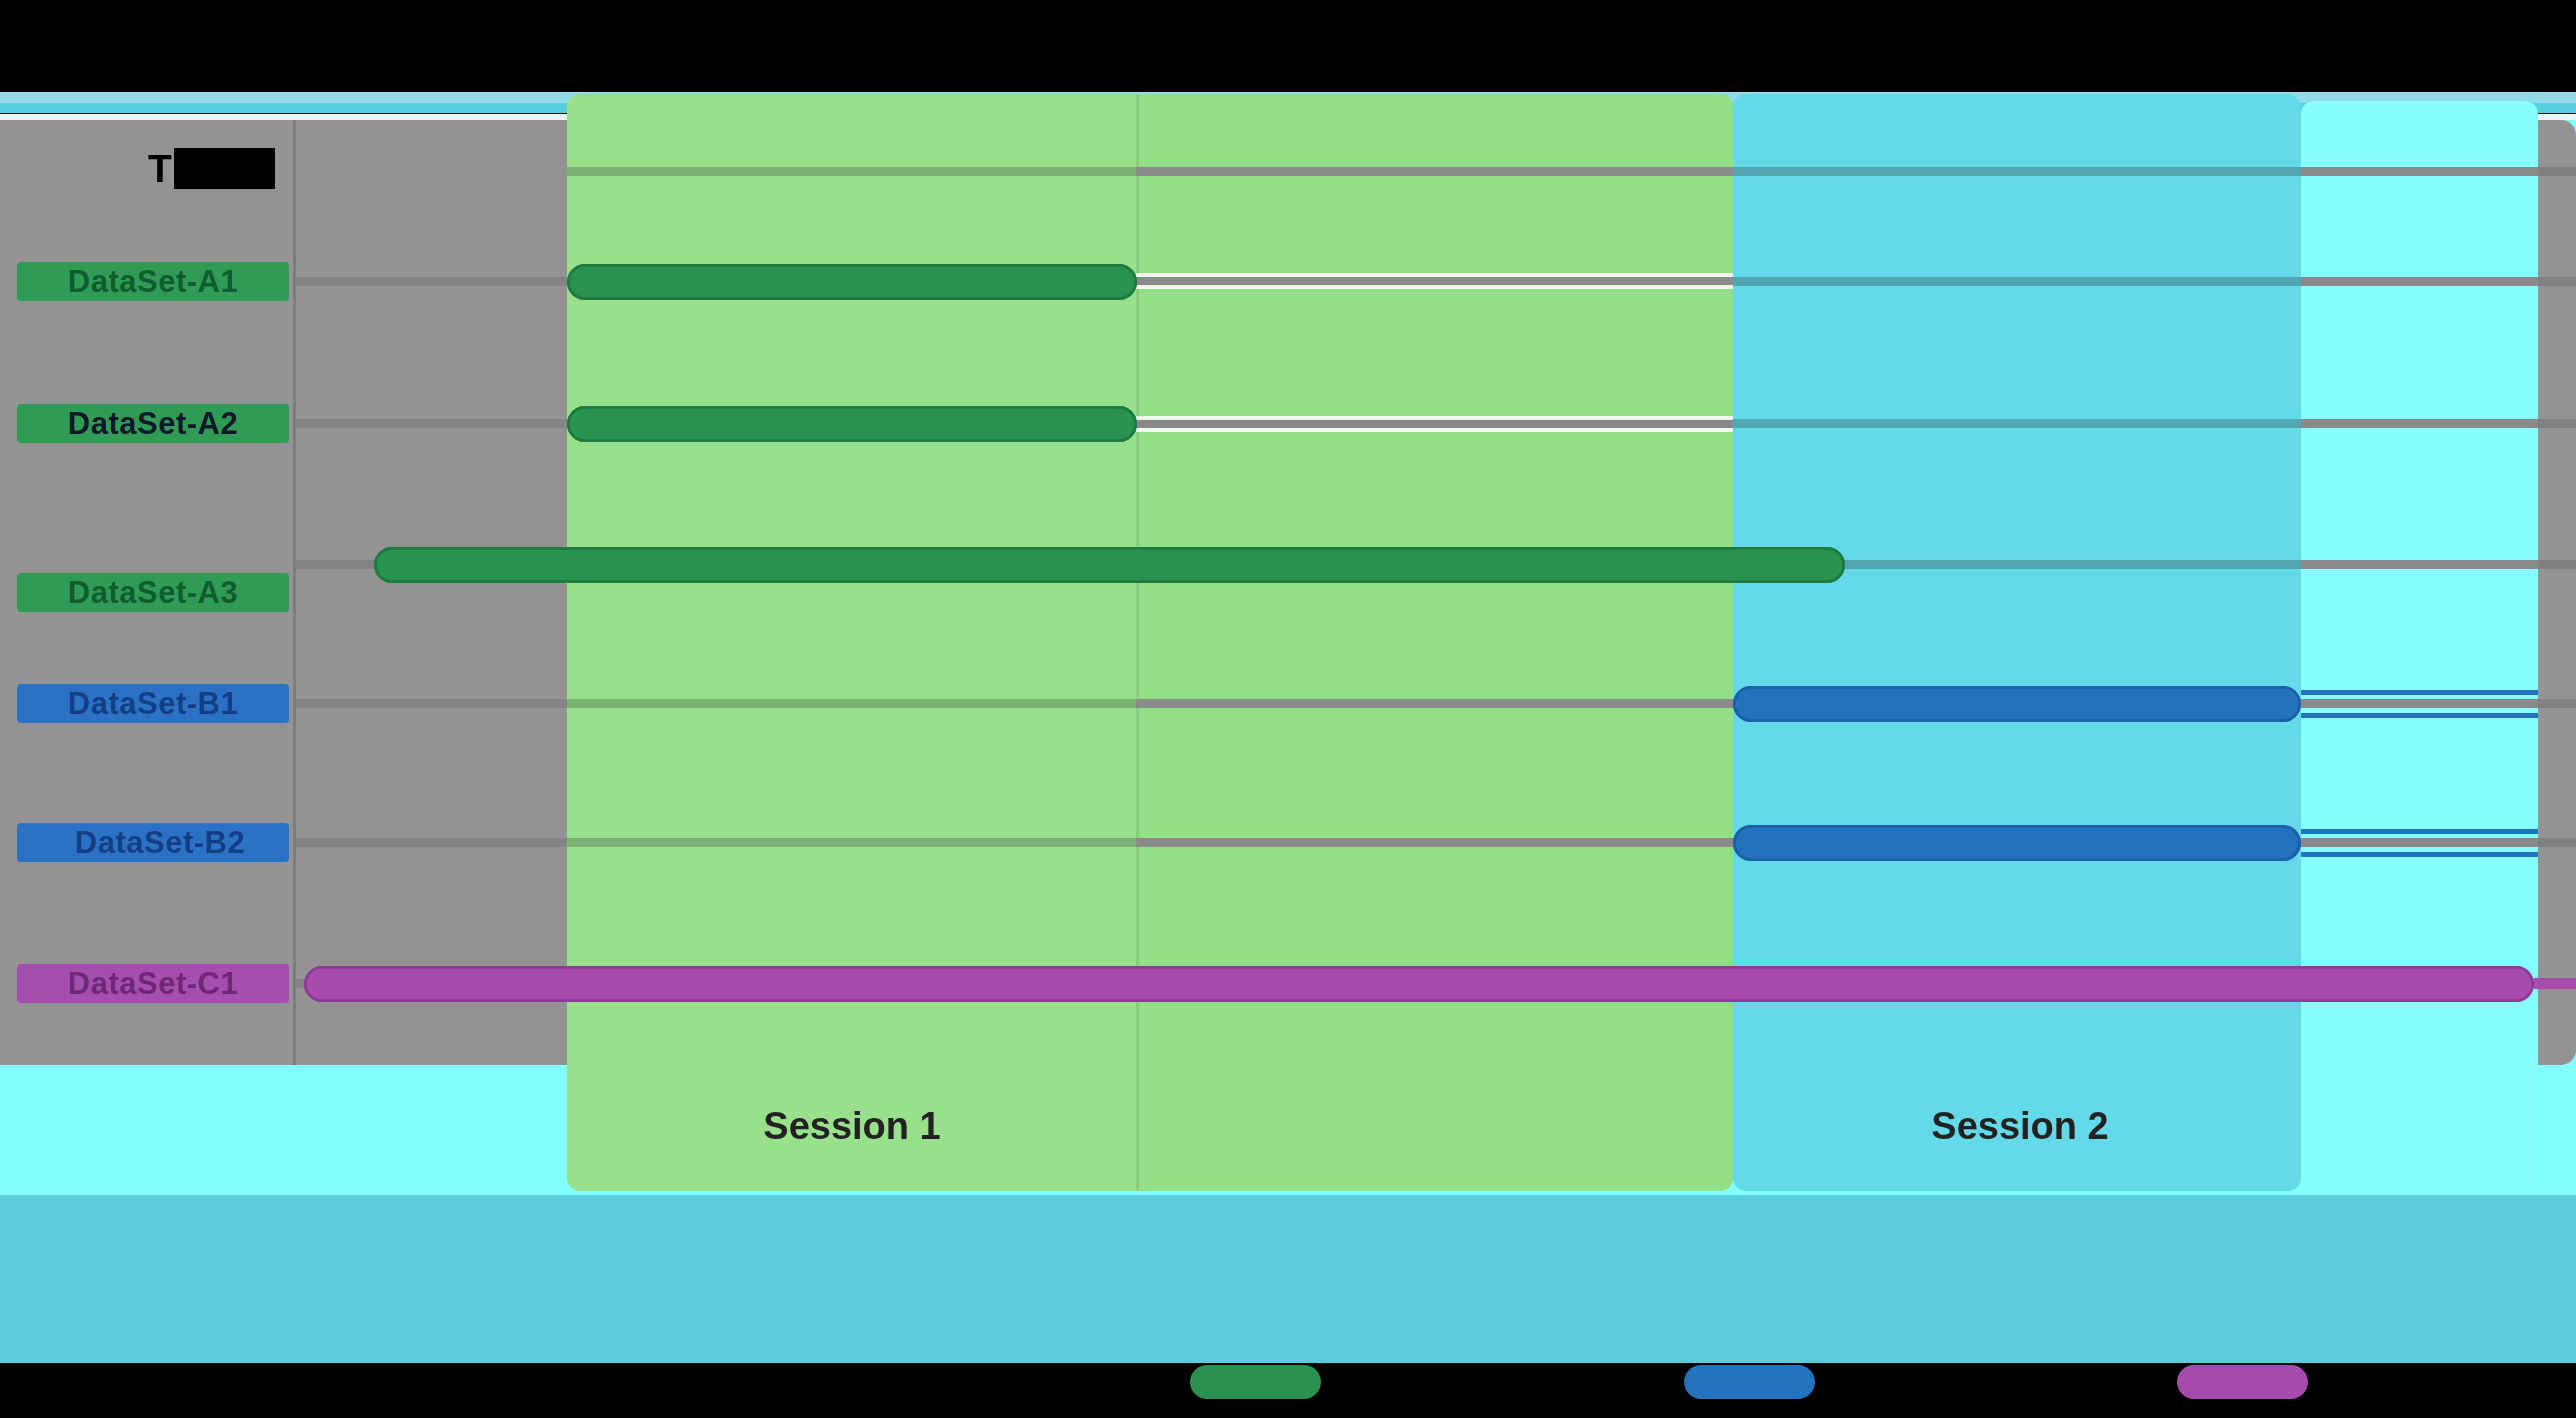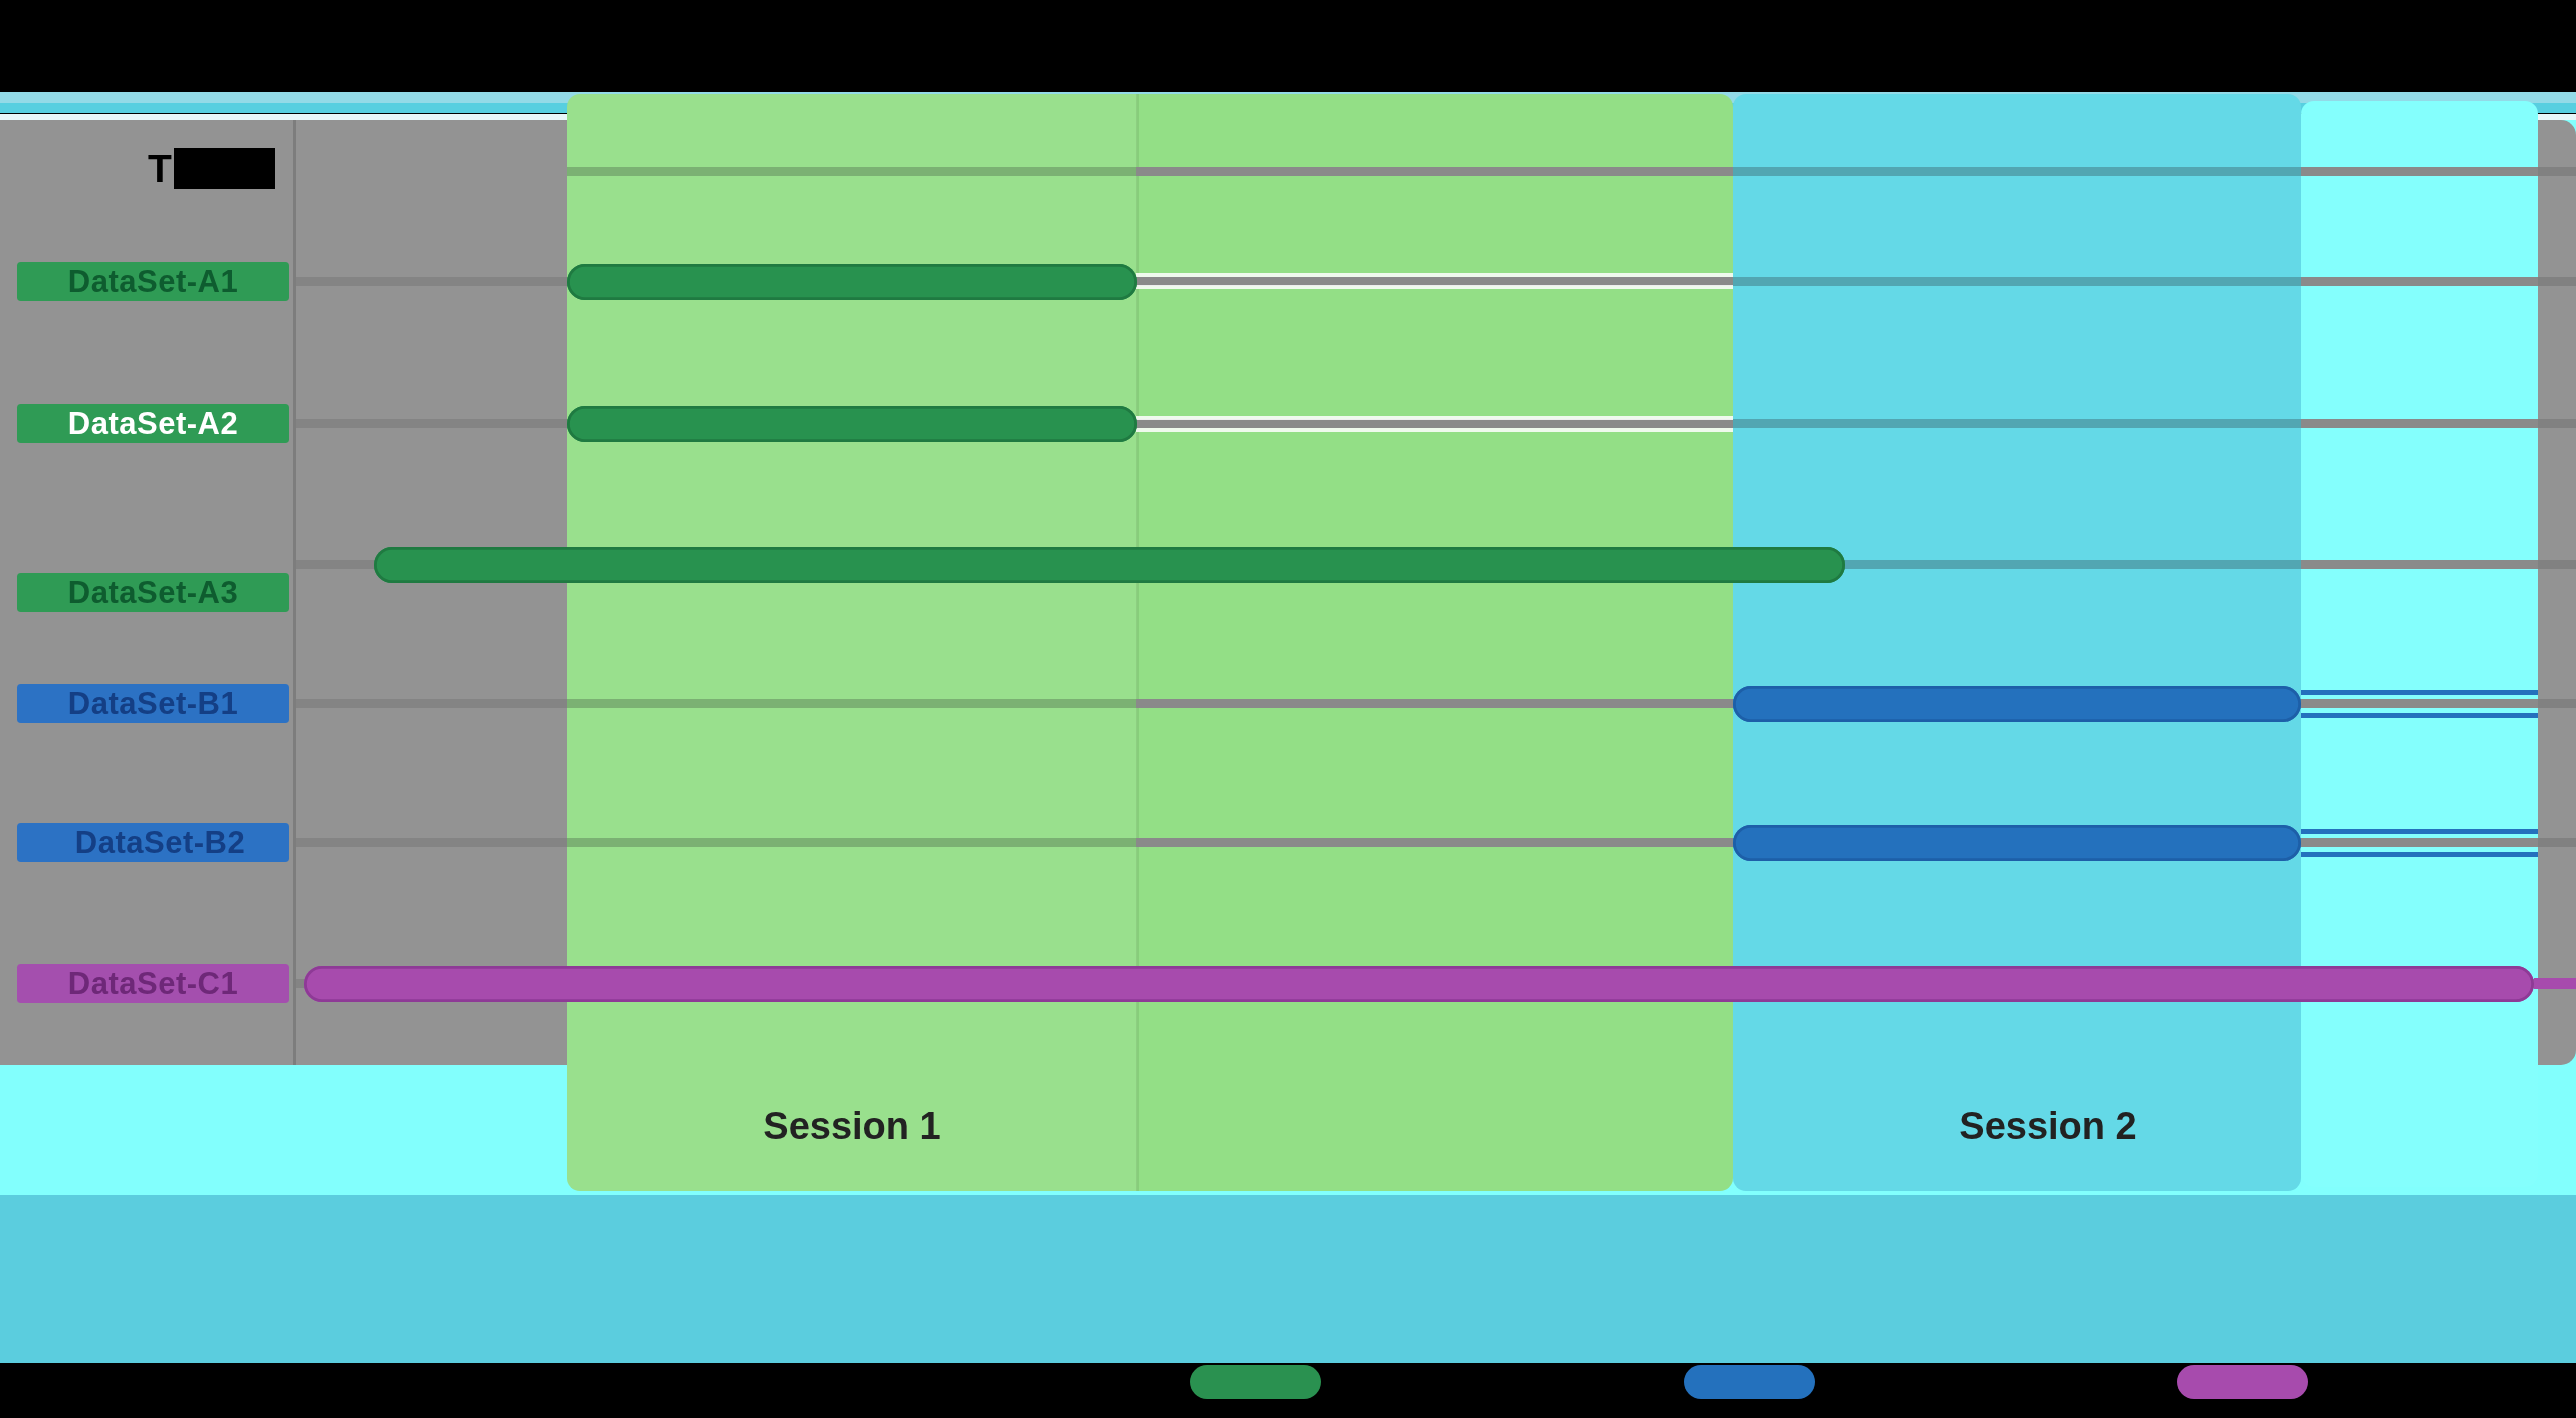--- a/index.html
+++ b/index.html
@@ -77,21 +77,21 @@
       <div class="abs track" style="left: 296px; top: 419px; width: 271px; background: rgba(0, 0, 0, 0.1);"></div>
       <div class="abs track" style="left: 567px; top: 419px; width: 570px; background: rgba(70, 90, 70, 0.35);"></div>
       <div class="abs track" style="left: 1136px; top: 419px; width: 597px; background: rgb(138, 138, 138);"></div>
       <div class="abs track" style="left: 1733px; top: 419px; width: 568px; background: rgba(60, 105, 112, 0.45);"></div>
       <div class="abs track" style="left: 2301px; top: 419px; width: 237px; background: rgb(138, 138, 138);"></div>
       <div class="abs track" style="left: 2538px; top: 419px; width: 38px; background: rgba(0, 0, 0, 0.12);"></div>
       <div class="abs hairline" style="left: 1136px; top: 416px; width: 597px; height: 3.8px; background: rgba(255, 255, 255, 0.85);"></div>
       <div class="abs hairline" style="left: 1136px; top: 428px; width: 597px; height: 3.8px; background: rgba(255, 255, 255, 0.85);"></div>
       <div class="abs bar" style="left: 567px; top: 406px; width: 570px; background: rgb(40, 146, 79); box-shadow: rgb(31, 122, 65) 0px 0px 0px 2.8px inset;"></div>
       <div class="abs chip" style="top: 404px; background: rgb(47, 155, 85);">
-        <span style="color: #ffffff;">DataSet-A2</span>
+        <span style="color: #0f172a;">DataSet-A2</span>
       </div>
       <div class="abs track" style="left: 296px; top: 560px; width: 271px; background: rgba(0, 0, 0, 0.1);"></div>
       <div class="abs track" style="left: 567px; top: 560px; width: 570px; background: rgba(70, 90, 70, 0.35);"></div>
       <div class="abs track" style="left: 1136px; top: 560px; width: 597px; background: rgb(138, 138, 138);"></div>
       <div class="abs track" style="left: 1733px; top: 560px; width: 568px; background: rgba(60, 105, 112, 0.45);"></div>
       <div class="abs track" style="left: 2301px; top: 560px; width: 237px; background: rgb(138, 138, 138);"></div>
       <div class="abs track" style="left: 2538px; top: 560px; width: 38px; background: rgba(0, 0, 0, 0.12);"></div>
       <div class="abs bar" style="left: 374px; top: 547px; width: 1471px; background: rgb(40, 146, 79); box-shadow: rgb(31, 122, 65) 0px 0px 0px 2.8px inset;"></div>
       <div class="abs chip" style="top: 545px; background: rgb(47, 155, 85); margin-top: 28px;">
         <span style="color: rgb(14, 92, 47);">DataSet-A3</span>
@@ -135,21 +135,21 @@
 
   <div class="abs title-wrap">
     <span class="title-t">T</span>
     <div class="title-box"></div>
   </div>
 
   <div class="abs band-cyan"></div>
   <div class="abs band-bottom"></div>
 
   <div class="abs session-label" style="left:852px;">Session 1</div>
-  <div class="abs session-label" style="left:2020px;margin-left:28px;">Session 2</div>
+  <div class="abs session-label" style="left:2020px;">Session 2</div>
 
   <div id="legend-layer" class="abs" style="left:0;top:0;width:2576px;height:1419px;">
       <div class="abs legend-pill" style="left: 1190px; background: rgb(42, 145, 80);"></div>
       <div class="abs legend-pill" style="left: 1684px; background: rgb(36, 113, 189);"></div>
       <div class="abs legend-pill" style="left: 2177px; background: rgb(167, 75, 173);"></div>
     </div>
 </div>
 
 
 </body></html>

